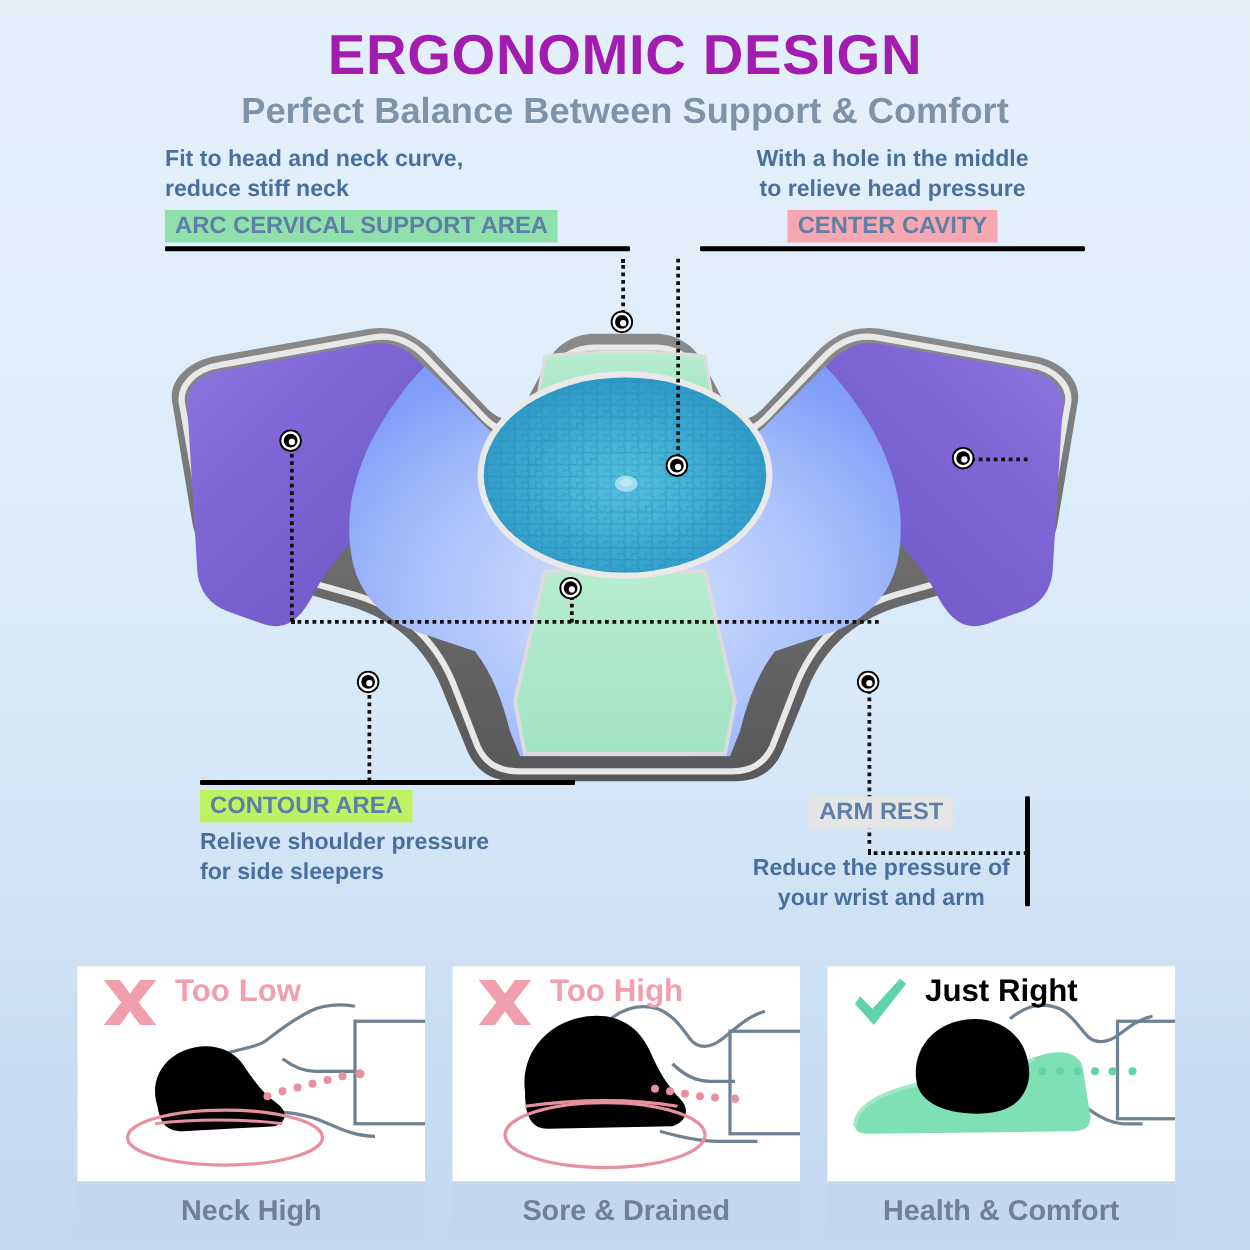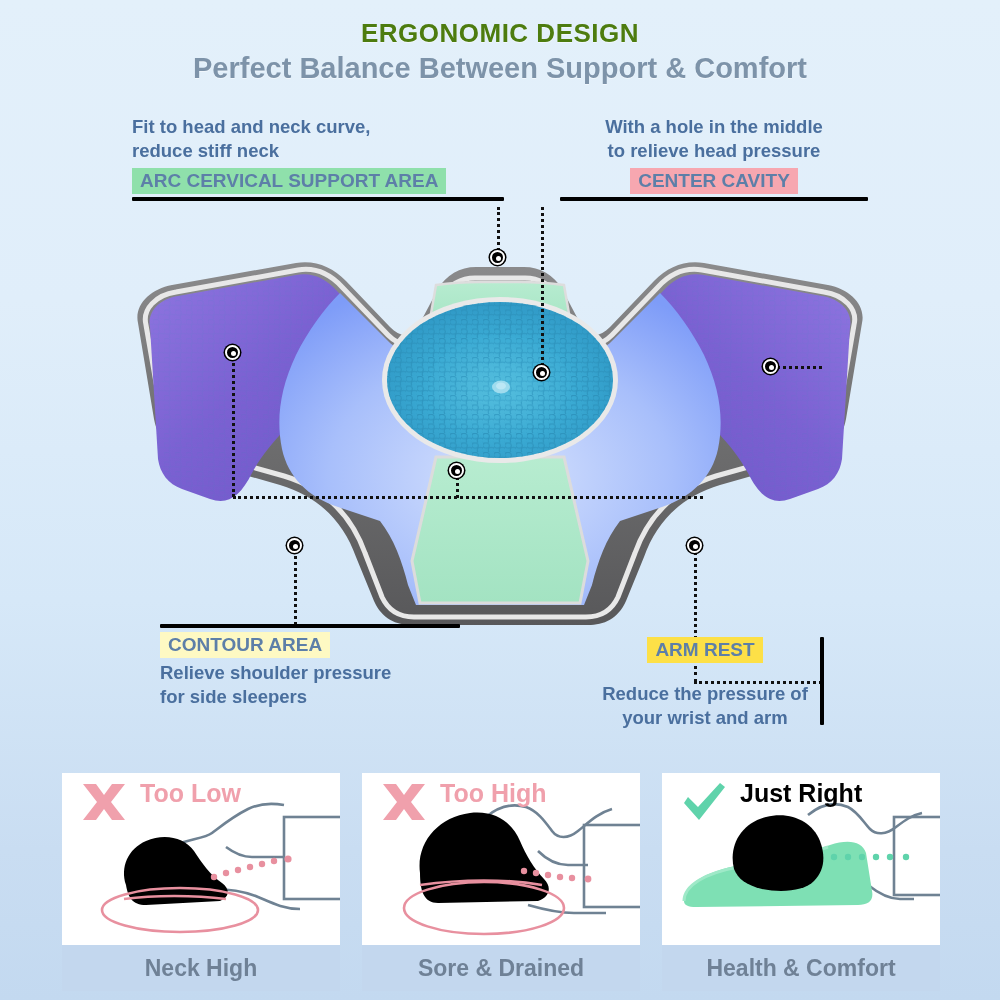--- a/index.html
+++ b/index.html
@@ -6,21 +6,21 @@
   html,body { width:1000px; height:1000px; }
   body {
     font-family:"Liberation Sans", sans-serif;
     background:linear-gradient(to bottom,#e3f0fa 0%,#e0eefa 30%,#d6e8f8 60%,#c9ddf2 85%,#c3d9f0 100%);
     position:relative; overflow:hidden;
   }
 
   
   #title-block { position:absolute; top:18px; left:0; width:1000px; text-align:center; }
   #main-title {
-    font-size:26px; font-weight:bold; color:#4d7c0f; letter-spacing:.5px;
+    font-size:45px; font-weight:bold; color:#a21caf; letter-spacing:.5px;
     text-shadow:0 1px 0 #ffffff80;
   }
   #sub-title {
     font-size:29px; font-weight:bold; color:#7d93a9; margin-top:3px;
     text-shadow:0 1px 0 #ffffff80;
   }
 
   
   .callout { position:absolute; }
   .callout .desc {
@@ -250,29 +250,29 @@
 to relieve head pressure</div>
   <div class="tagwrap">
     <span class="tag" style="background:#f7a7b0;">CENTER CAVITY</span>
   </div>
   <div class="rule"></div>
 </div>
 
 <div class="callout" id="co-contour">
   <div class="rule"></div>
   <div class="tagwrap">
-    <span class="tag" style="background:#fef9c3;">CONTOUR AREA</span>
+    <span class="tag" style="background:#bef264;">CONTOUR AREA</span>
   </div>
   <div class="desc">Relieve shoulder pressure
 for side sleepers</div>
 </div>
 
 <div class="callout" id="co-arm">
   <div class="tagwrap">
-    <span class="tag" style="background:#fde047;">ARM REST</span>
+    <span class="tag" style="background:#e5e5e5;">ARM REST</span>
   </div>
   <div class="desc">Reduce the pressure of
 your wrist and arm</div>
 </div>
 <div id="arm-vert"></div>
 
 <div id="cards">
 
   <div class="card">
     <div class="card-img">

